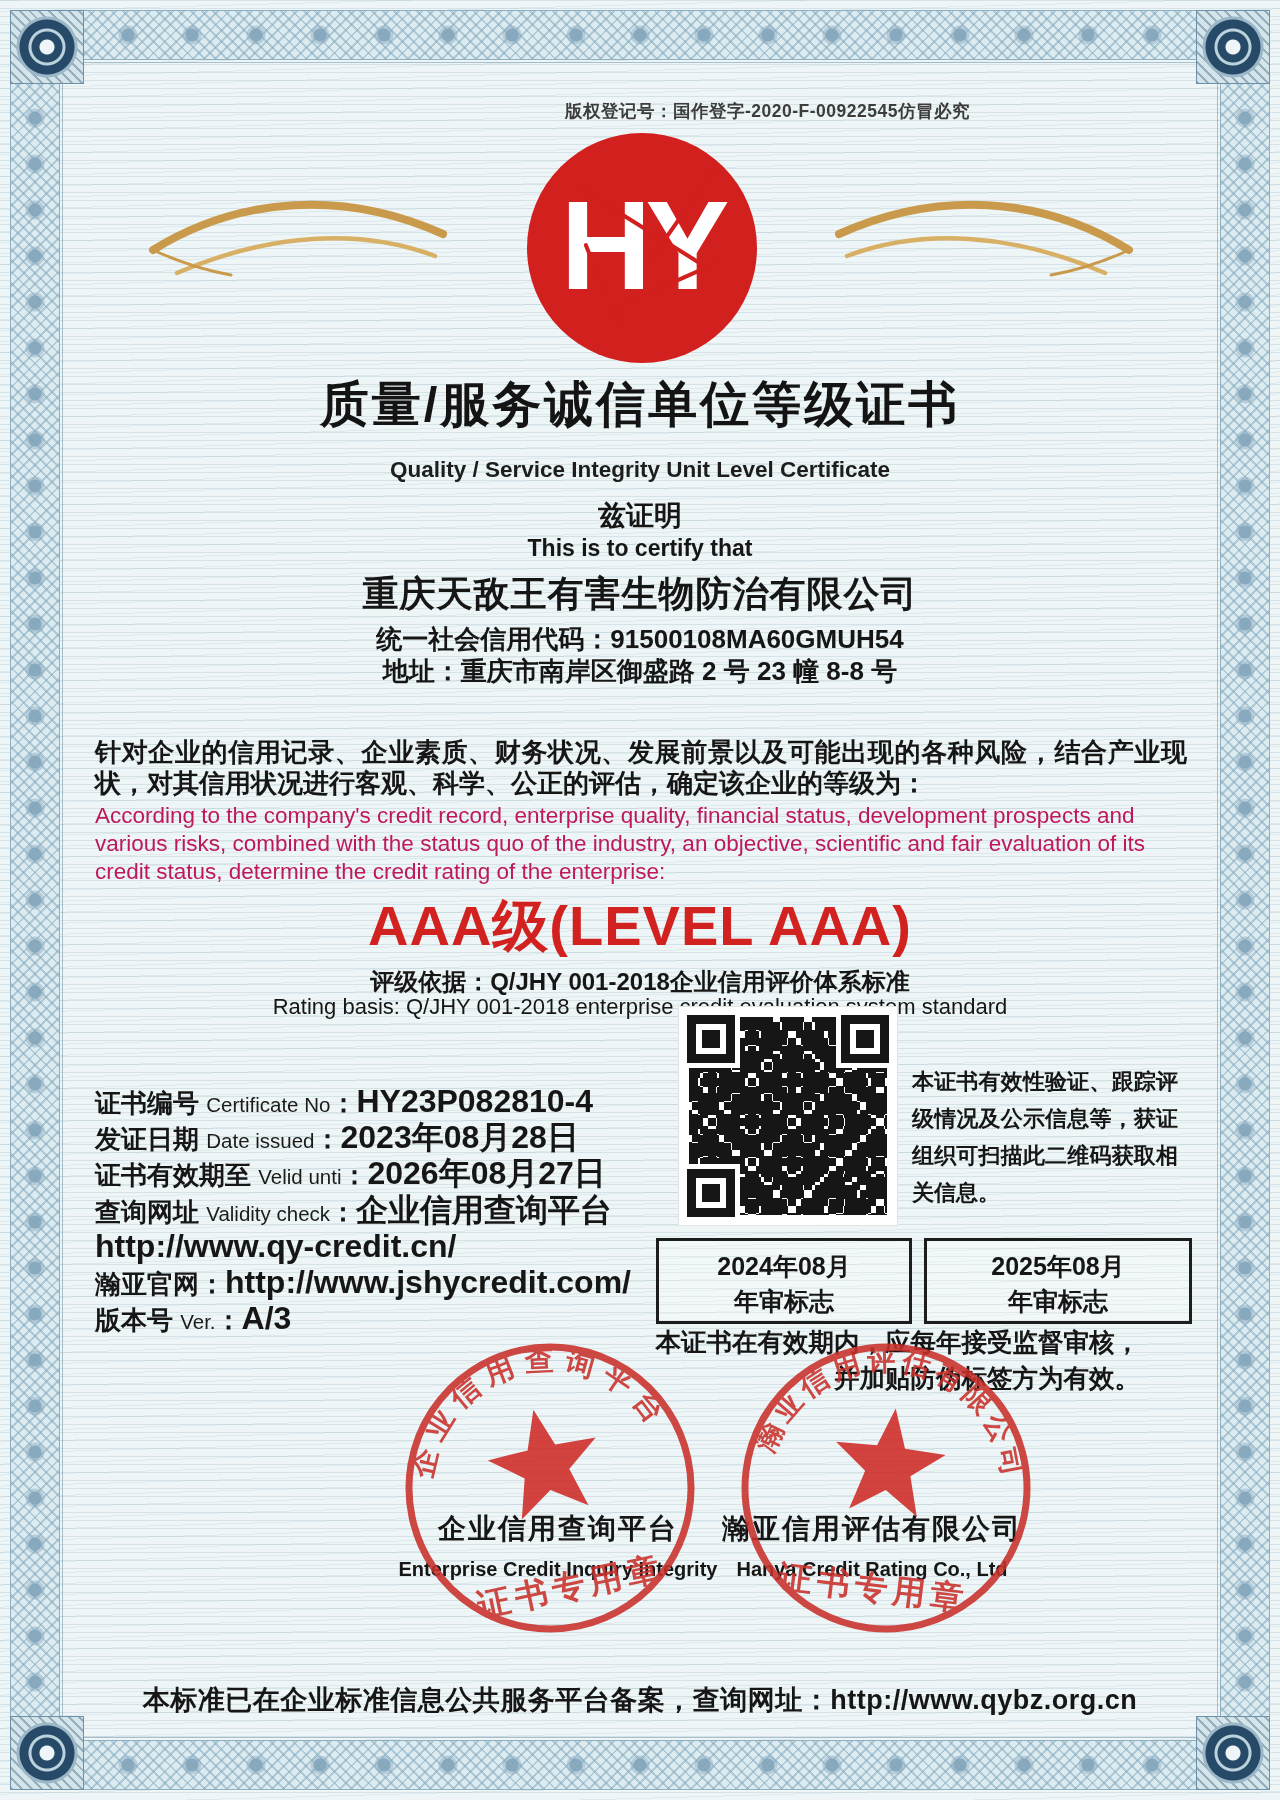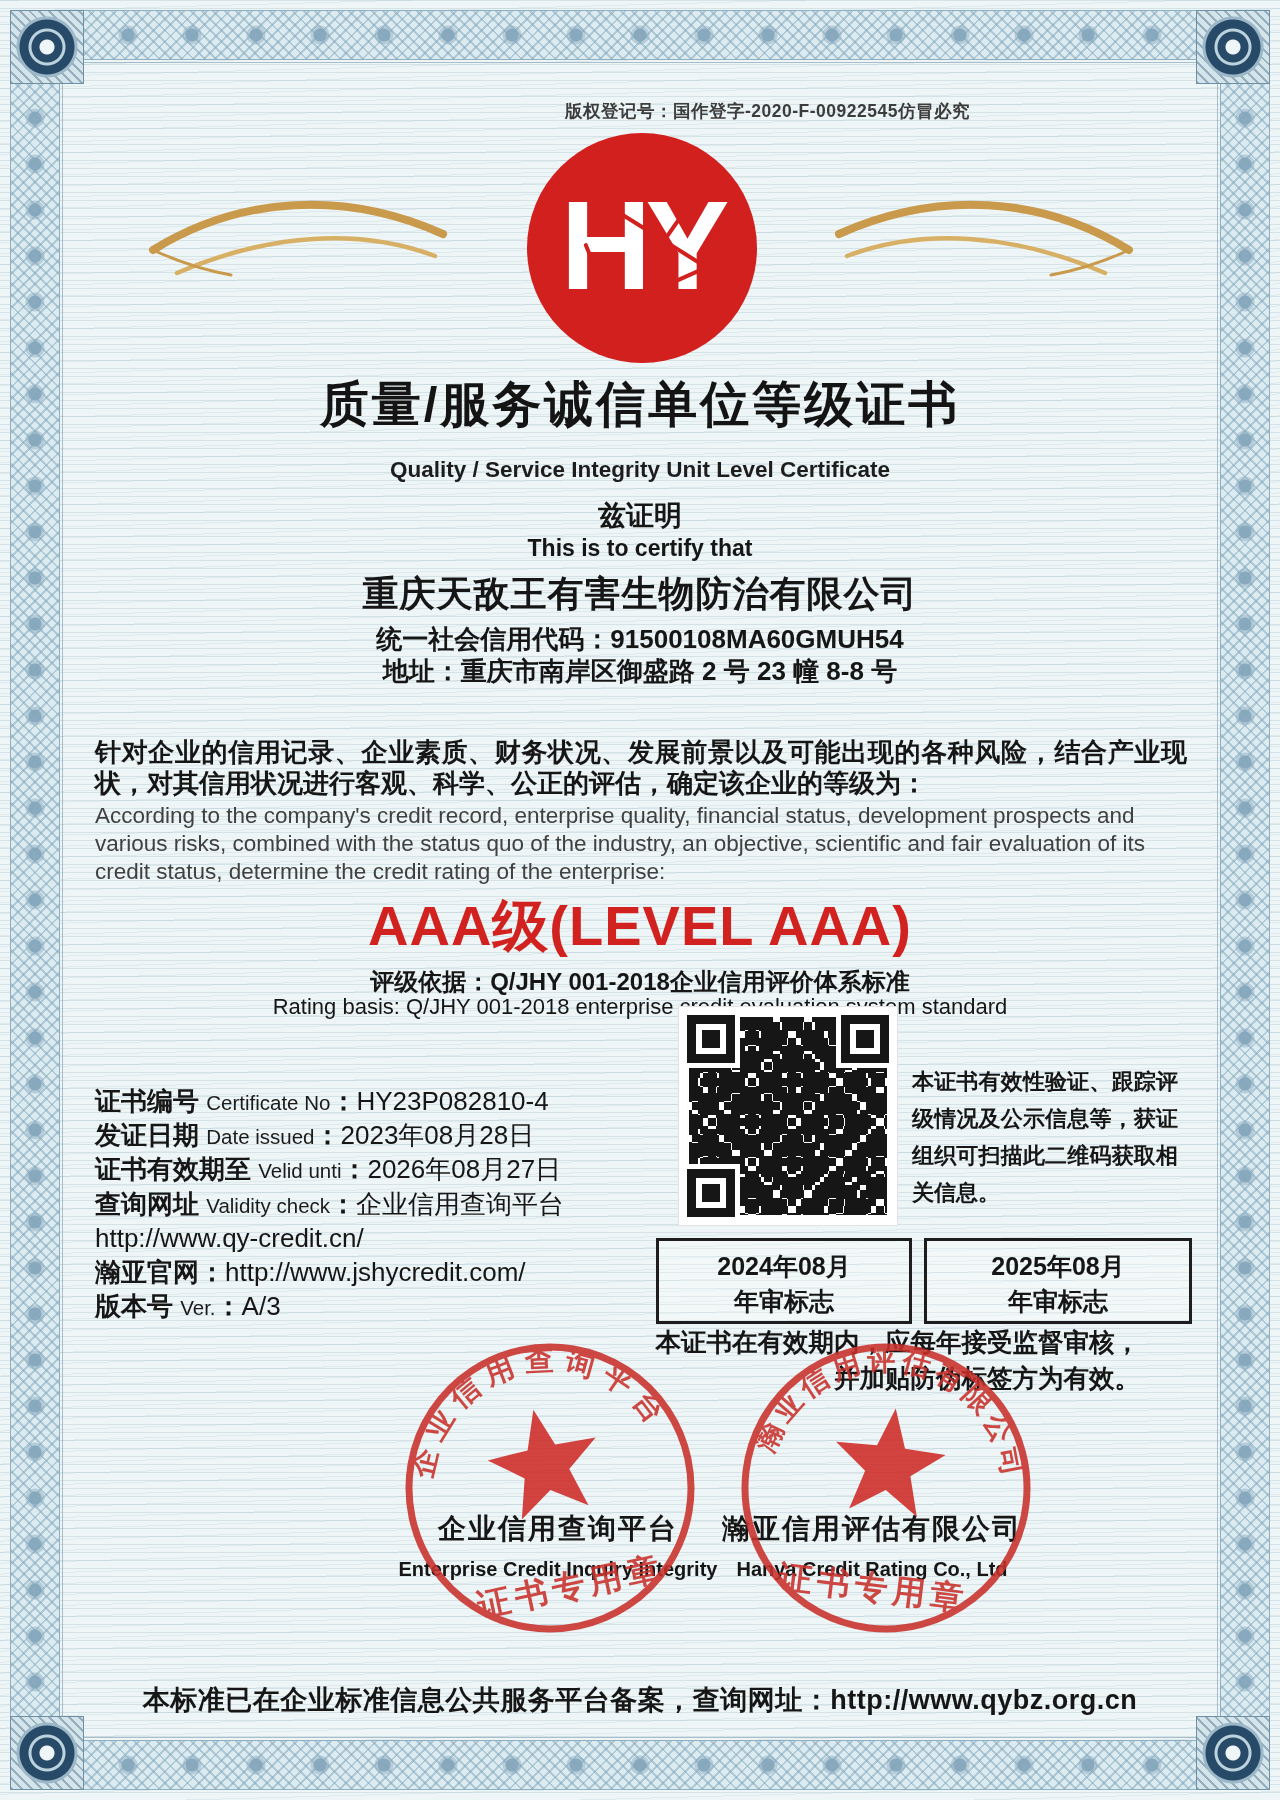--- a/index.html
+++ b/index.html
@@ -57,33 +57,33 @@
 
   .title-zh{top:372px;font-size:49px;font-weight:800;letter-spacing:3px;color:#141414;}
   .title-en{top:446px;font-size:22.5px;font-weight:600;color:#1d1d1d;margin-top:11px;}
   .certify-zh{top:497px;font-size:28px;font-weight:600;}
   .certify-en{top:535px;font-size:23px;font-weight:600;}
   .company{top:570px;font-size:36px;font-weight:800;letter-spacing:1px;}
   .credit{top:622px;font-size:26px;font-weight:600;}
   .addr{top:654px;font-size:26px;font-weight:600;}
 
   .body-zh{top:737px;left:95px;width:1092px;font-size:26px;line-height:31px;font-weight:600;text-align:justify;}
-  .body-en{top:802px;left:95px;width:1092px;font-size:22.5px;line-height:28px;font-weight:500;color:#404040;}
+  .body-en{top:802px;left:95px;width:1092px;font-size:22.5px;line-height:28px;font-weight:500;color:#be185d;}
 
   .aaa{top:889px;font-size:56px;font-weight:800;color:#d2221f;letter-spacing:1px;}
   .basis-zh{top:966px;font-size:24px;font-weight:600;}
   .basis-en{top:994px;font-size:22px;font-weight:500;}
 
   
   .details{left:95px;top:1086px;width:580px;}
   .drow{display:block;line-height:31.2px;white-space:nowrap;}
   .drow .zh{font-size:26px;font-weight:600;}
   .drow .en{font-size:20.5px;font-weight:500;color:#1b1b1b;}
   .drow .sep{font-size:26px;font-weight:600;}
-  .drow .val{font-size:26px;font-weight:400;}
+  .drow .val{font-size:32px;font-weight:700;}
 
   
   .qr{left:678px;top:1006px;width:218px;height:218px;background:#fff;border:1px solid #e2e2e2;}
   .qr-noise{position:absolute;inset:10px;
     background-image:
       repeating-conic-gradient(#161616 0% 25%, transparent 0% 50%),
       repeating-conic-gradient(#161616 0% 25%, transparent 0% 50%),
       repeating-conic-gradient(transparent 0% 25%, #161616 0% 50%);
     background-size:28px 28px,42px 42px,16px 16px;
     background-position:0 0,9px 13px,3px 5px;}

